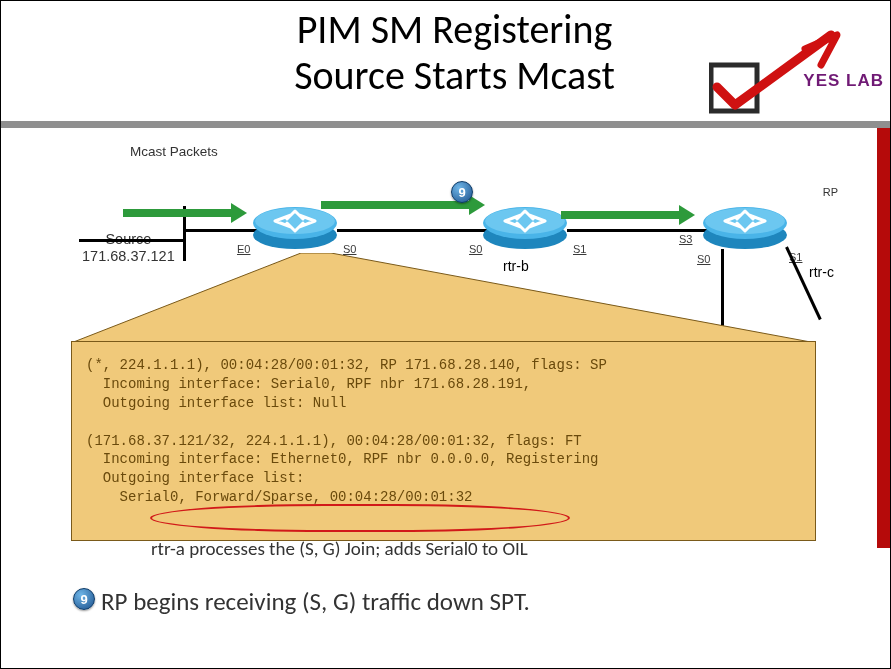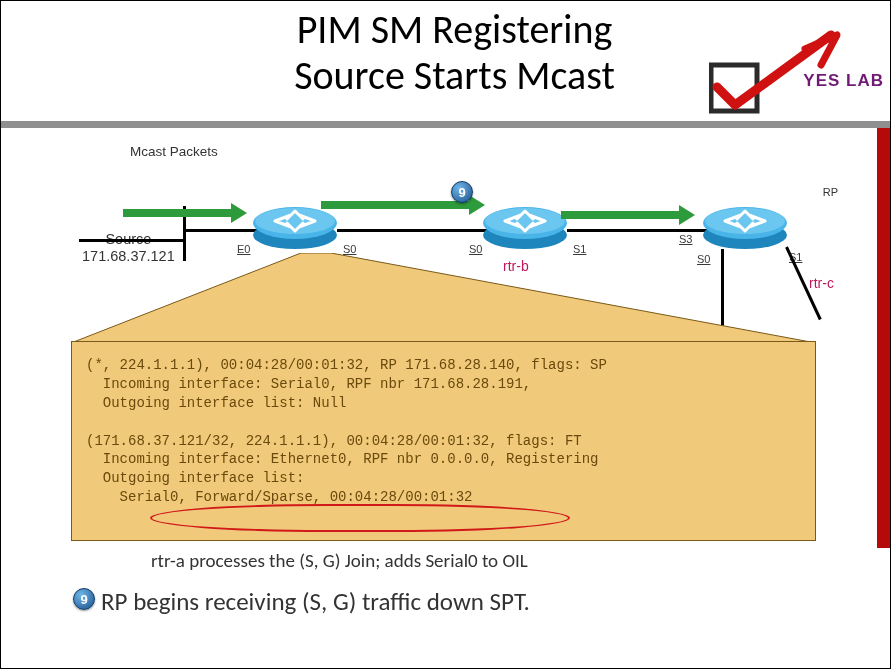--- a/index.html
+++ b/index.html
@@ -29,21 +29,21 @@
   .vert { position: absolute; width: 3px; background: #000; }
   .barterm { position: absolute; width: 3px; background: #000; }
 
   
   .garrow { position: absolute; height: 8px; background: #2d9a3b; }
   .garrow::after { content: ""; position: absolute; right: -14px; top: -6px; border-left: 16px solid #2d9a3b; border-top: 10px solid transparent; border-bottom: 10px solid transparent; }
 
   
   .router { position: absolute; width: 88px; height: 45px; }
   .router svg { width: 100%; height: 100%; }
-  .r-label { position: absolute; font-size: 14px; color: #be185d; }
+  .r-label { position: absolute; font-size: 14px; color: #000000; }
   .iface { position: absolute; font-size: 11px; color: #3a3a3a; text-decoration: underline; }
 
   .source-label { position: absolute; left: 81px; top: 230px; font-size: 14.5px; color: #333; text-align: center; line-height: 1.2; }
 
   .rp-label { position: absolute; right: 52px; top: 185px; font-size: 11px; color: #333; }
 
   
   .step { position: absolute; width: 22px; height: 22px; border-radius: 50%; background: radial-gradient(circle at 35% 30%, #6fb6e8, #1b4f8a); color: #fff; font-weight: 700; font-size: 13px; display: flex; align-items: center; justify-content: center; border: 1px solid #0b3a68; box-shadow: 0 1px 2px rgba(0,0,0,.4); }
 
   
@@ -51,21 +51,21 @@
   
   .wedge { position: absolute; top: 252px; left: 70px; width: 745px; height: 90px; }
   .wedge svg { width: 100%; height: 100%; }
 
   .mono { font-family: "Courier New", monospace; font-size: 14px; color: #6a4a0c; line-height: 1.35; white-space: pre; padding: 14px 14px; }
 
   
   .redcircle { position: absolute; border: 2px solid #d11919; border-radius: 50%/60%; pointer-events: none; }
 
   
-  .caption { position: absolute; left: 150px; top: 548px; font-size: 19px; color: #333; font-family: Calibri, Arial, sans-serif; }
+  .caption { position: absolute; left: 150px; top: 536px; font-size: 19px; color: #333; font-family: Calibri, Arial, sans-serif; }
   .caption2 { position: absolute; left: 100px; top: 585px; font-size: 25px; color: #333; font-family: Calibri, Arial, sans-serif; }
   .step2 { left: 72px; top: 587px; }
 
   
   .diagline { position: absolute; width: 3px; height: 80px; background: #000; transform-origin: top center; transform: rotate(-25deg); }
 </style>
 </head>
 <body>
 
 <div class="slide">
@@ -146,21 +146,21 @@
     <svg viewBox="0 0 88 45">
       <ellipse cx="44" cy="30" rx="42" ry="14" fill="#1e86bd"></ellipse>
       <ellipse cx="44" cy="18" rx="42" ry="16" fill="#49b4e8"></ellipse>
       <ellipse cx="44" cy="16" rx="40" ry="13" fill="#6cc7f0"></ellipse>
       <path d="M24 16 L40 10 M24 16 L40 22 M64 16 L48 10 M64 16 L48 22 M44 6 L36 14 M44 6 L52 14 M44 26 L36 18 M44 26 L52 18" stroke="#fff" stroke-width="3" fill="none" stroke-linecap="round"></path>
     </svg>
   </div>
   <div class="iface" style="left:678px; top:232px;">S3</div>
   <div class="iface" style="left:696px; top:252px;">S0</div>
   <div class="iface" style="left:788px; top:250px;">S1</div>
-  <div class="r-label" style="left:808px; top:274px;">rtr-c</div>
+  <div class="r-label" style="left:808px; top:263px;">rtr-c</div>
 
   <div class="vert" style="left:720px; top:248px; height:92px;"></div>
 
   <div class="diagline" style="left:784px; top:246px;"></div>
 
   <div class="wedge">
     <svg viewBox="0 0 745 90" preserveAspectRatio="none">
       <polygon points="230,0 0,90 745,90 260,0" fill="#f0c97a" stroke="#7a5a1a" stroke-width="1"></polygon>
     </svg>
   </div>

